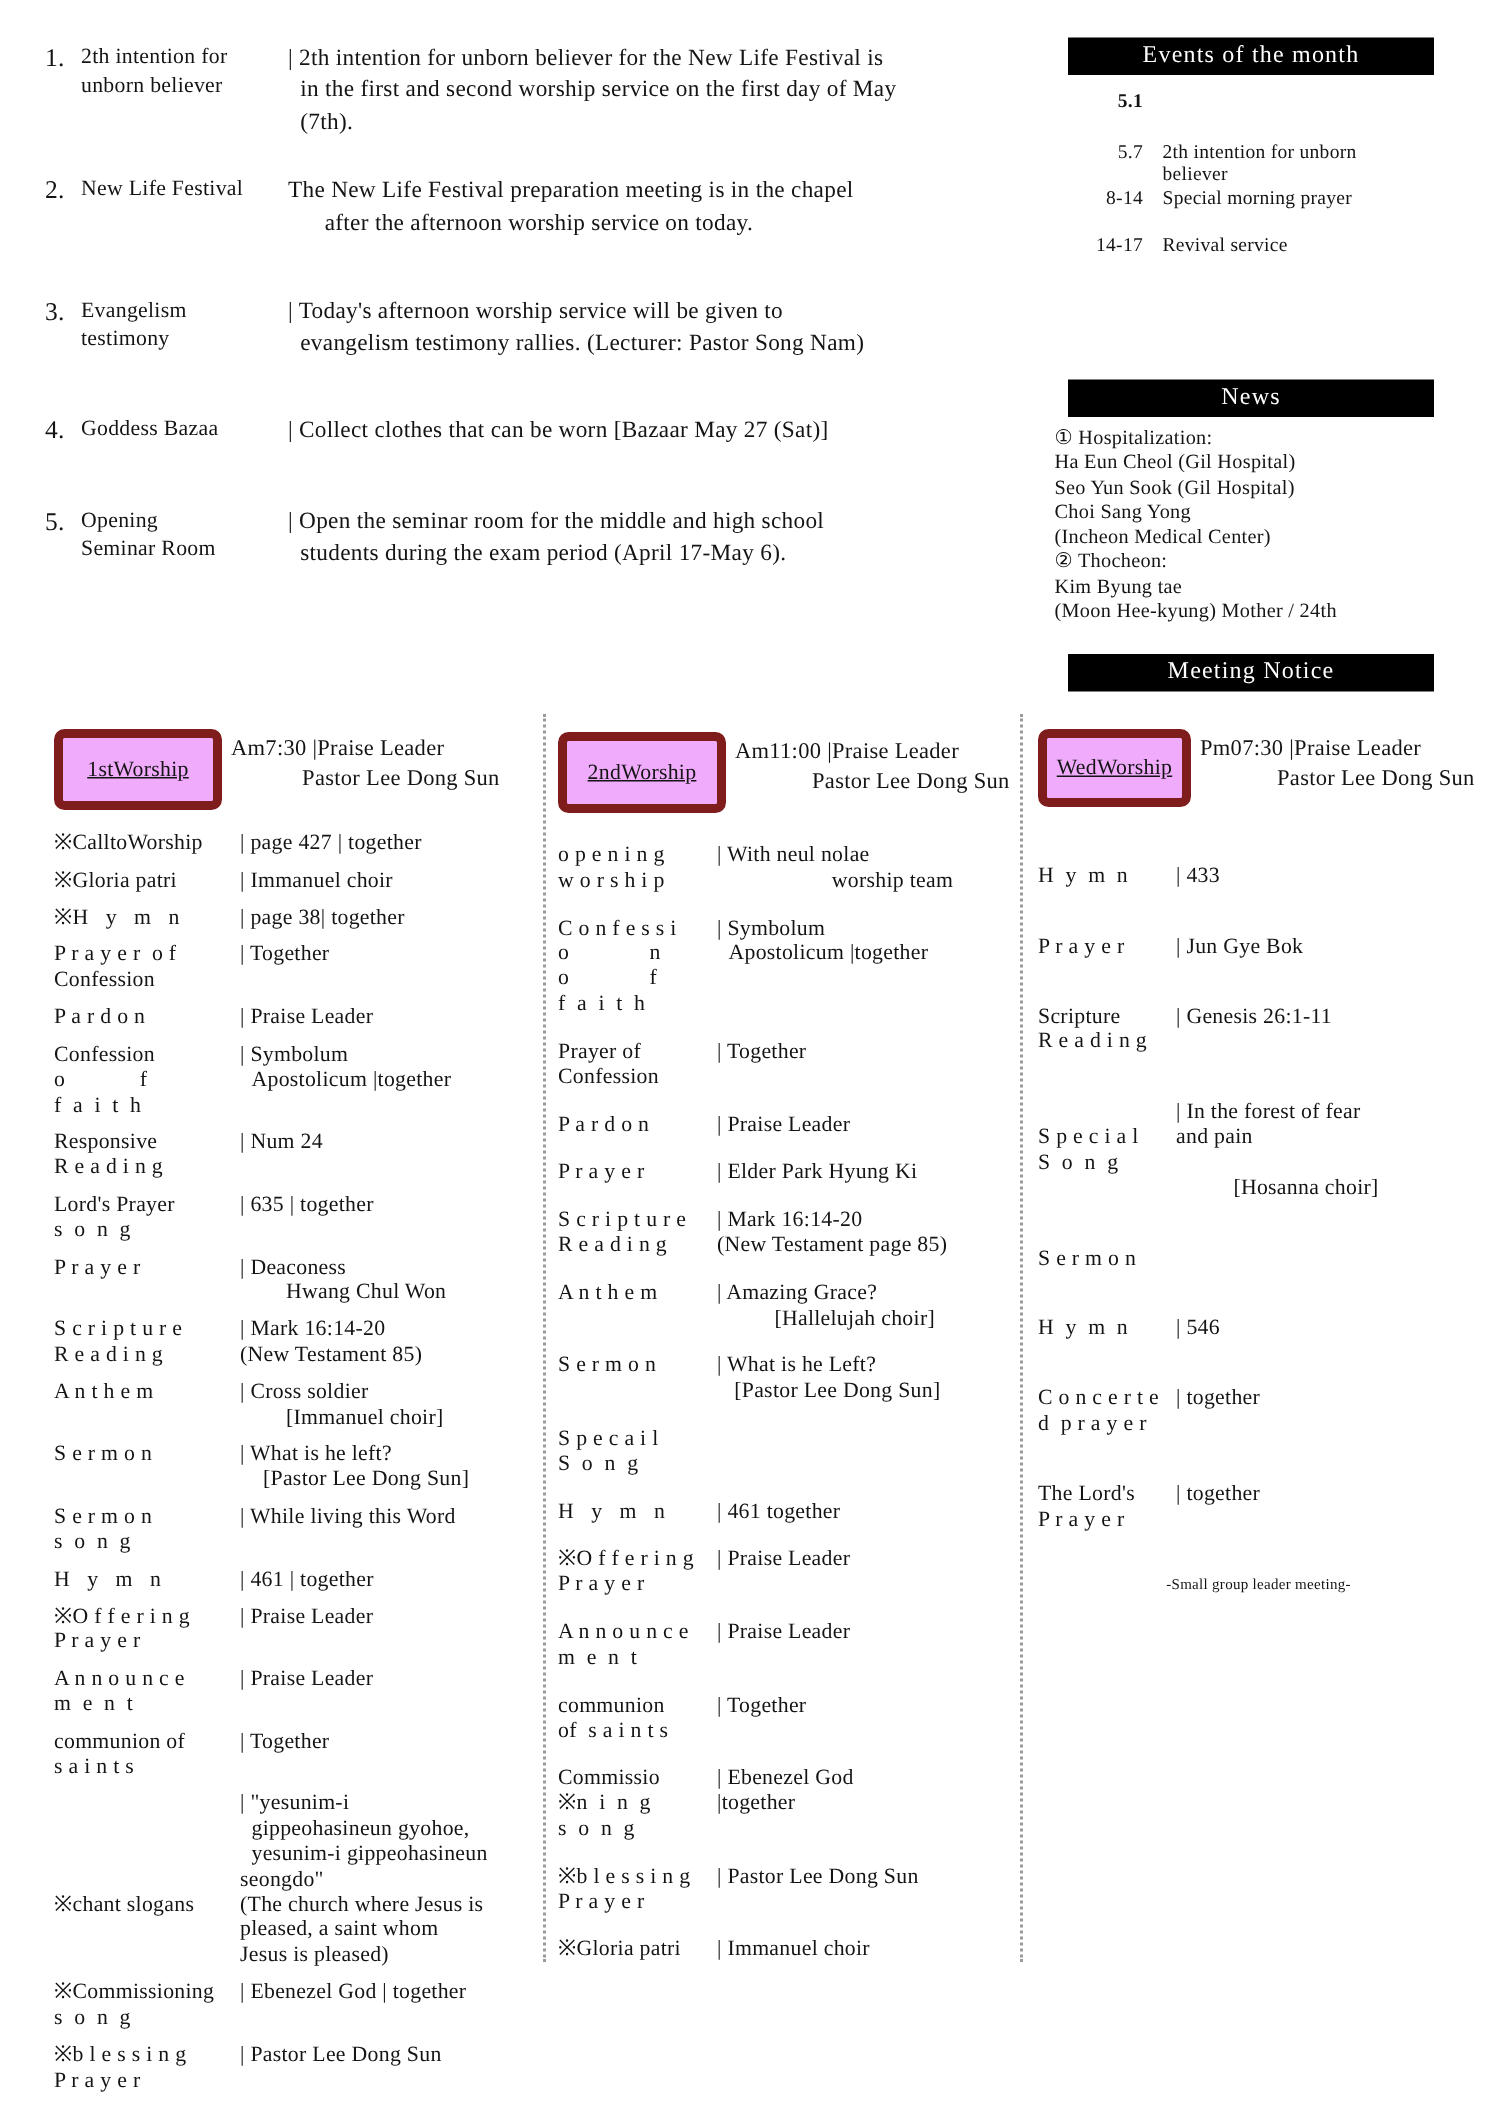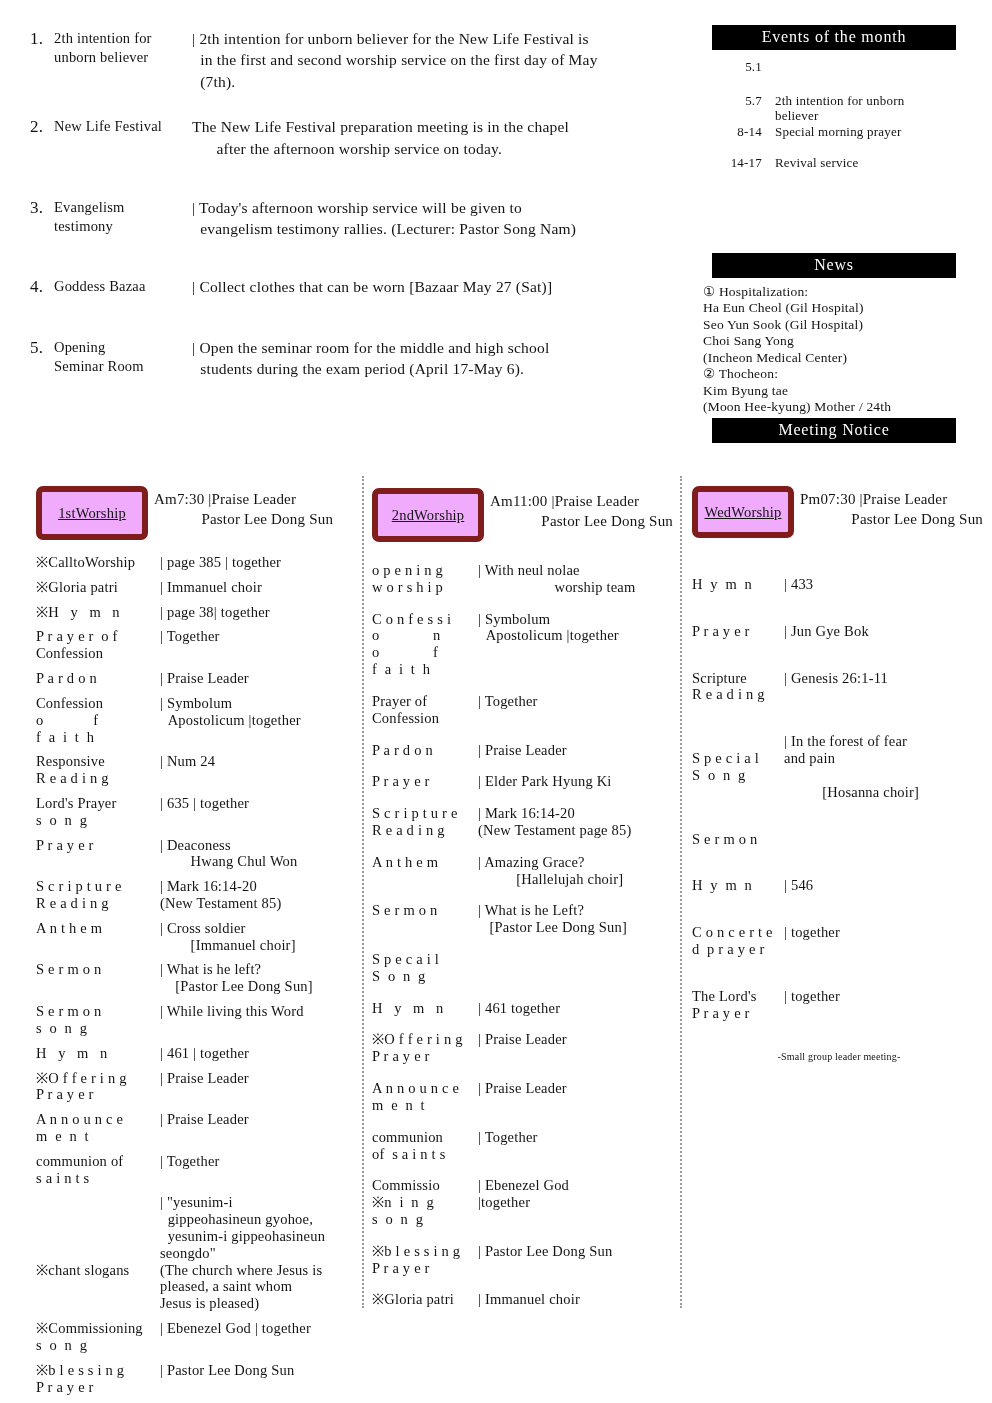--- a/index.html
+++ b/index.html
@@ -17,29 +17,29 @@
   .ann-num{width:24px;font-size:17px;line-height:1.25;flex-shrink:0;}
   .ann-label{width:138px;font-size:14.5px;line-height:1.3;white-space:pre-wrap;flex-shrink:0;padding-top:1px;}
   .ann-body{flex:1;font-size:15.5px;line-height:1.38;white-space:pre-wrap;}
   
   .sidebar{position:absolute;left:712px;top:25px;width:244px;height:420px;}
   .bar{position:absolute;left:0;right:0;background:#000;color:#fff;text-align:center;
        font-size:16px;padding:3px 0 4px;letter-spacing:.8px;}
   .events-bar{top:0;}
   .events-list{position:absolute;top:34px;left:2px;right:0;}
   .event-row{display:flex;font-size:13px;line-height:1.2;}
-  .event-row:nth-child(1){margin-bottom:18px;}
+  .event-row:nth-child(1){margin-bottom:18px;font-weight:bold;}
   .event-row:nth-child(2){margin-bottom:0px;}
   .event-row:nth-child(3){margin-bottom:16px;}
   .event-date{width:48px;text-align:right;margin-right:13px;white-space:pre;flex-shrink:0;}
   .event-text{white-space:pre-wrap;}
   .news-bar{top:228px;}
   .news-list{position:absolute;top:259px;left:-9px;right:-4px;}
   .news-line{font-size:13.5px;line-height:1.22;white-space:pre-wrap;}
-  .notice-bar{top:393px;}
+  .notice-bar{top:411px;}
   
   .worship{position:absolute;left:0;top:480px;width:992px;height:830px;}
   .sep{position:absolute;top:-4px;height:832px;width:0;border-left:2px dotted #9a9a9a;}
   .sep1{left:362px;} .sep2{left:680px;}
   .w-col{position:absolute;top:6px;}
   .col1{left:36px;width:324px;}
   .col2{left:372px;width:302px;top:8px;}
   .col3{left:692px;width:294px;}
   .w-header{display:flex;align-items:flex-start;}
   .col1 .w-header{margin-bottom:14px;}
@@ -145,21 +145,21 @@
     <div class="w-col col1">
       <div class="w-header">
         <div class="w-badge">1stWorship</div>
         <div class="w-head-text">Am7:30 |Praise Leader
             Pastor Lee Dong Sun</div>
       </div>
       <div class="w-rows">
 
       <div class="w-row">
           <div class="w-label">※CalltoWorship</div>
-          <div class="w-value">| page 385 | together</div>
+          <div class="w-value">| page 427 | together</div>
         </div>
           <div class="w-row">
           <div class="w-label">※Gloria patri</div>
           <div class="w-value">| Immanuel choir</div>
         </div>
           <div class="w-row">
           <div class="w-label">※H   y   m   n</div>
           <div class="w-value">| page 38| together</div>
         </div>
           <div class="w-row">

